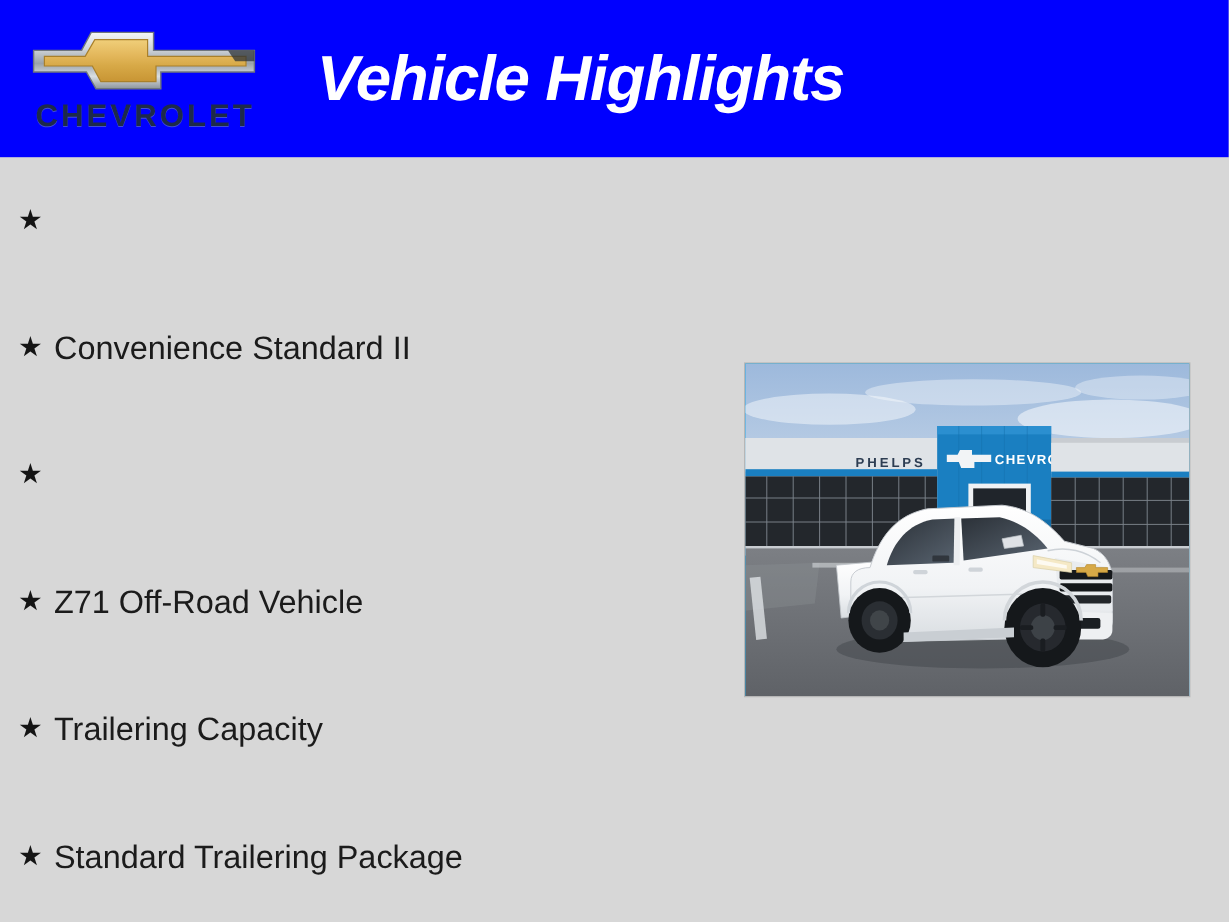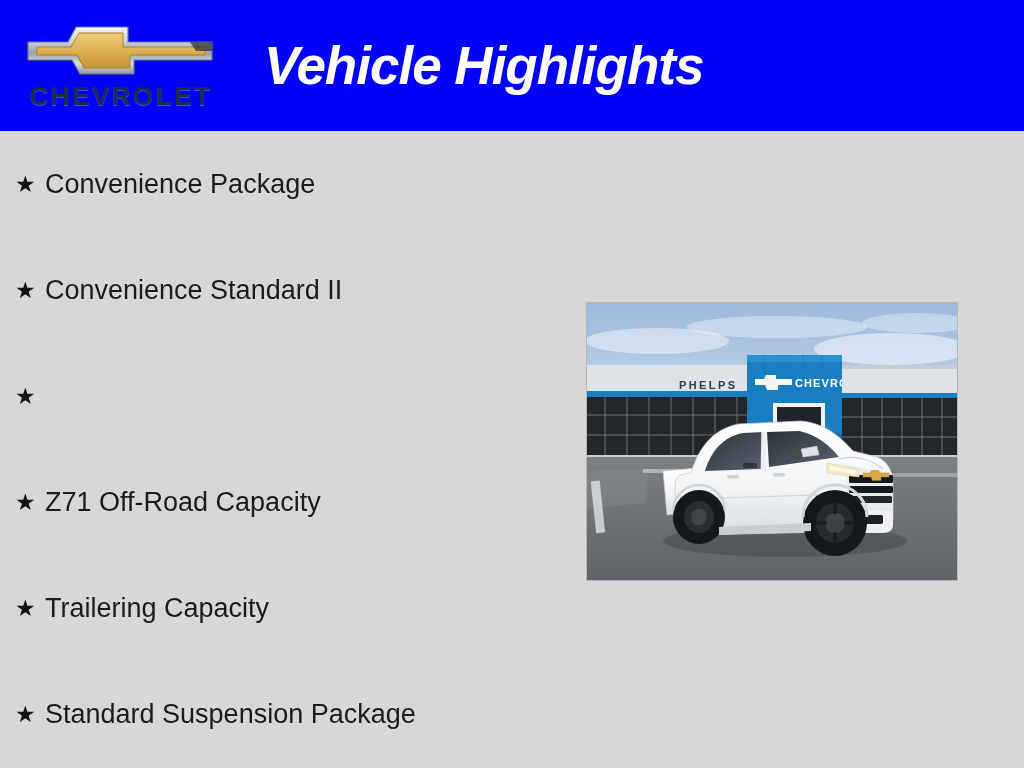--- a/index.html
+++ b/index.html
@@ -123,21 +123,21 @@
     font-family: "Liberation Sans", sans-serif;
     font-size: 27px;
     line-height: 32px;
     color: #1b1b1b;
     white-space: nowrap;
   }
 
   
   .vehicle-photo {
     position: absolute;
-    left: 587px;
+    left: 621px;
     top: 303px;
     width: 370px;
     height: 277px;
     background: #0ea5e9;
     overflow: hidden;
     box-shadow: 0 0 0 1px rgba(160,160,160,0.6);
   }
 
   .photo-svg {
     display: block;
@@ -178,40 +178,39 @@
       </svg>
       <div class="brand-word">CHEVROLET</div>
     </div>
 
     <div class="header-title">Vehicle Highlights</div>
   </div>
 
   <ul class="highlight-list">
     <li class="highlight-item">
       <span class="bullet-star">★</span>
-      <span class="item-label">Convenience Package</span>
     </li>
     <li class="highlight-item">
       <span class="bullet-star">★</span>
       <span class="item-label">Convenience Standard II</span>
     </li>
     <li class="highlight-item">
       <span class="bullet-star">★</span>
     </li>
     <li class="highlight-item">
       <span class="bullet-star">★</span>
-      <span class="item-label">Z71 Off-Road Capacity</span>
+      <span class="item-label">Z71 Off-Road Vehicle</span>
     </li>
     <li class="highlight-item">
       <span class="bullet-star">★</span>
       <span class="item-label">Trailering Capacity</span>
     </li>
     <li class="highlight-item">
       <span class="bullet-star">★</span>
-      <span class="item-label">Standard Suspension Package</span>
+      <span class="item-label">Standard Trailering Package</span>
     </li>
   </ul>
 
   <div class="vehicle-photo">
     <svg class="photo-svg" viewBox="0 0 370 277">
       <defs>
         <linearGradient id="skyGrad" x1="0" y1="0" x2="0" y2="1">
           <stop offset="0%" stop-color="#9db9dc"></stop>
           <stop offset="55%" stop-color="#bdd0e6"></stop>
           <stop offset="100%" stop-color="#d7e2ee"></stop>

